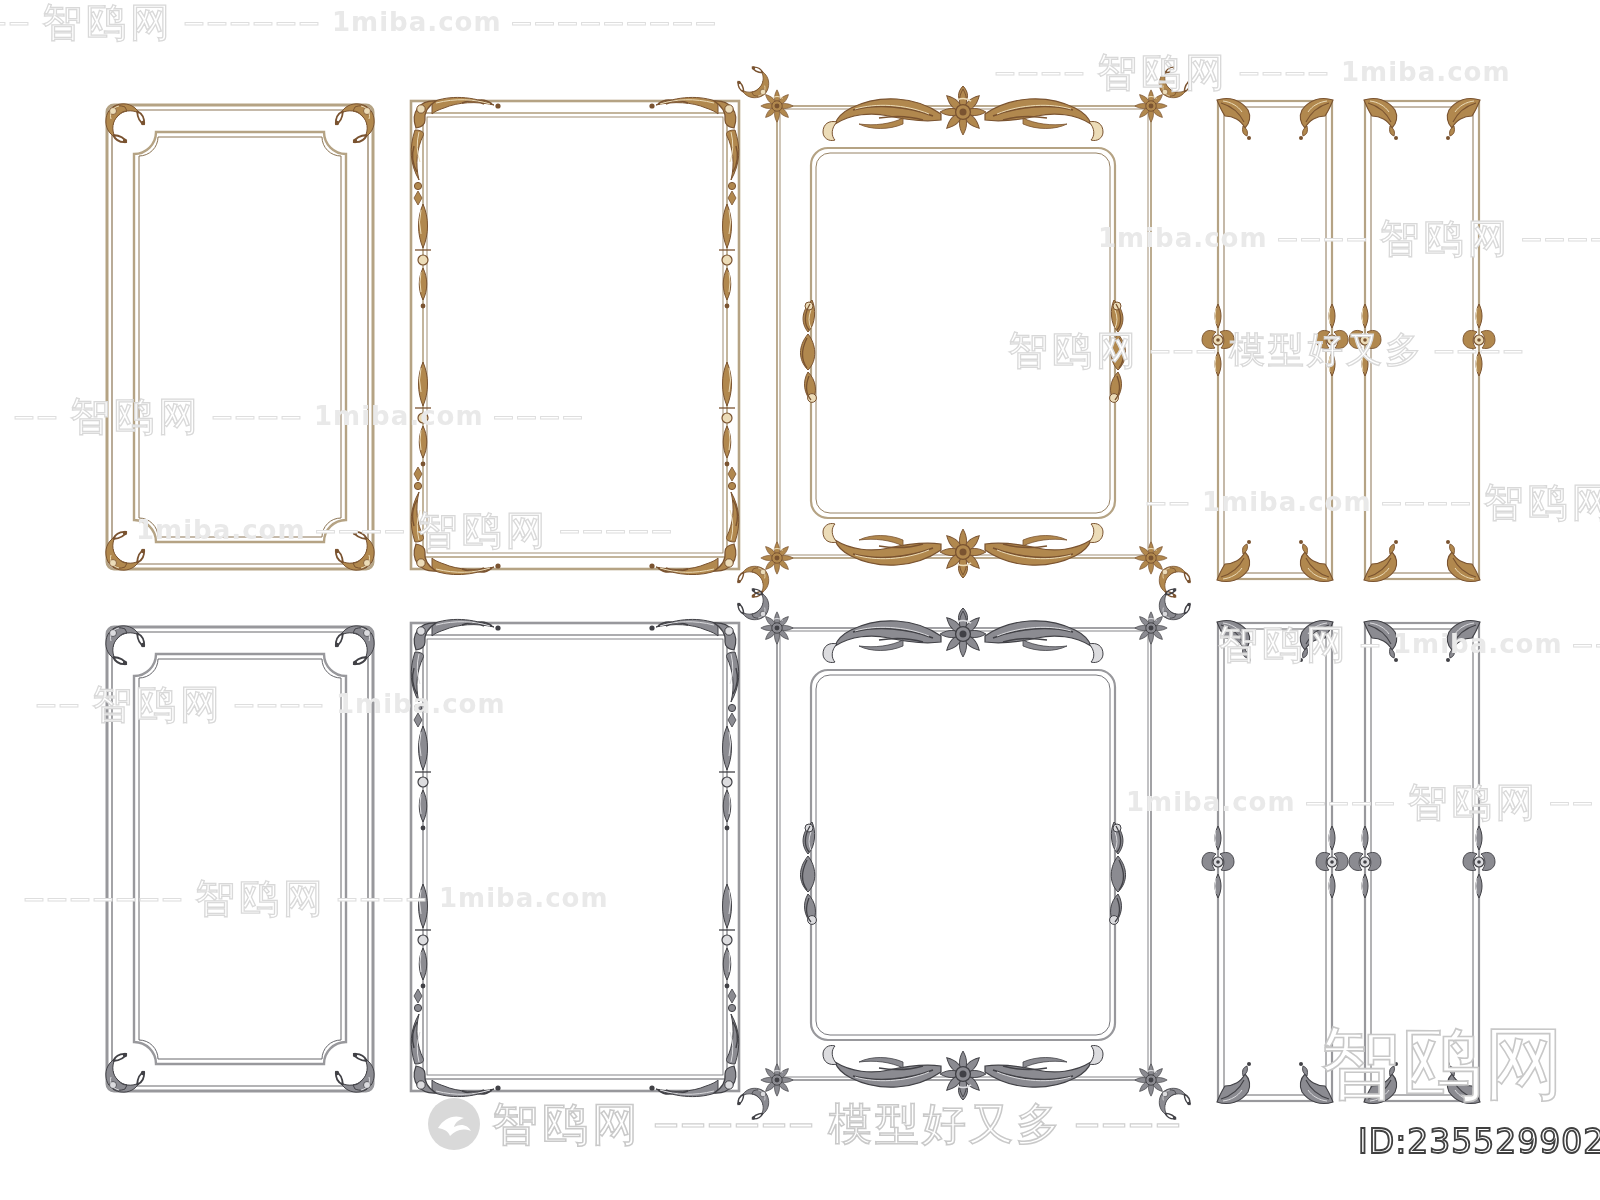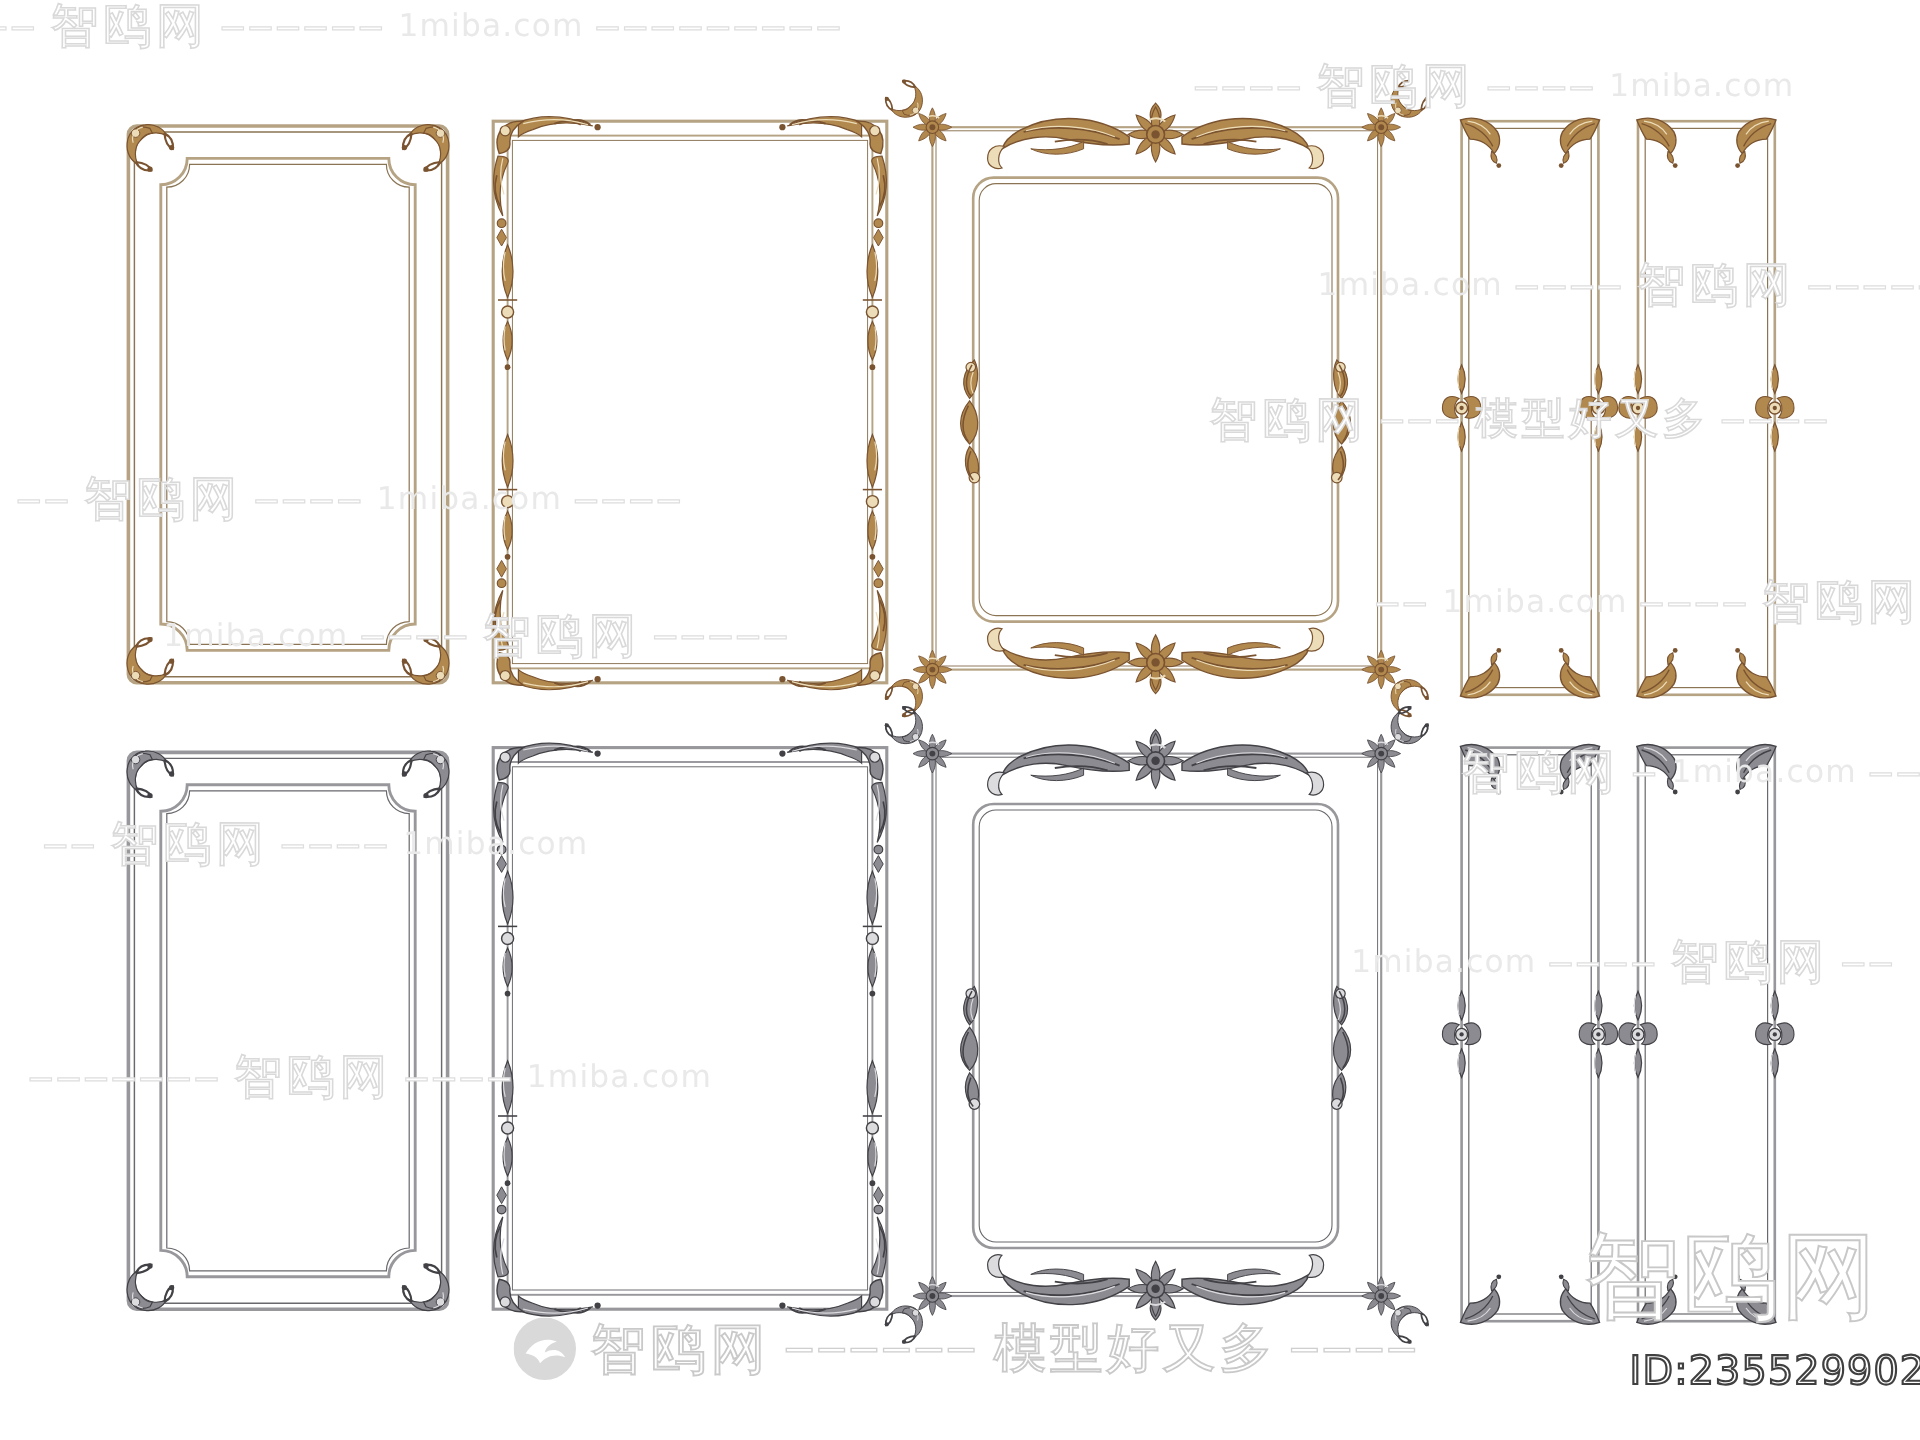--- a/index.html
+++ b/index.html
@@ -11,21 +11,21 @@
   .frame{position:absolute;overflow:visible;}
   .gold{--rail:#b5a384;--raildk:#8b7454;--o1:#7a5330;--o2:#b1884e;--o3:#ecdcb8;}
   .silver{--rail:#98989c;--raildk:#68686d;--o1:#414146;--o2:#8b8b91;--o3:#dcdcdf;}
 
   
   .wm{position:absolute;white-space:nowrap;display:flex;align-items:center;gap:10px;
       pointer-events:none;line-height:1;}
   .wm span{display:inline-block;}
   .zh{font-size:40px;letter-spacing:4px;color:#fff;-webkit-text-stroke:1.3px #d9d9d9;}
   .mx{font-size:36px;letter-spacing:3px;color:#fff;-webkit-text-stroke:1.3px #d9d9d9;}
-  .miba{font-size:26px;letter-spacing:1px;color:#e9e9e9;font-weight:normal;}
+  .miba{font-size:26px;letter-spacing:1px;color:#e9e9e9;font-weight:bold;}
   .dash{font-size:20px;letter-spacing:3px;color:#fff;-webkit-text-stroke:1px #dedede;font-weight:bold;}
 
   .wm-footer{position:absolute;left:428px;top:1098px;display:flex;align-items:center;gap:12px;
       white-space:nowrap;line-height:1;pointer-events:none;}
   .wm-footer .logo{width:52px;height:52px;display:inline-block;}
   .zhb{font-size:46px;letter-spacing:4px;color:#fff;-webkit-text-stroke:1.5px #c9c9c9;}
   .mxb{font-size:44px;letter-spacing:3px;color:#fff;-webkit-text-stroke:1.5px #c9c9c9;}
   .dashb{font-size:24px;letter-spacing:3px;color:#fff;-webkit-text-stroke:1.1px #cfcfcf;font-weight:bold;}
 
   .wm-giant{position:absolute;left:1320px;top:1024px;font-size:80px;letter-spacing:2px;

